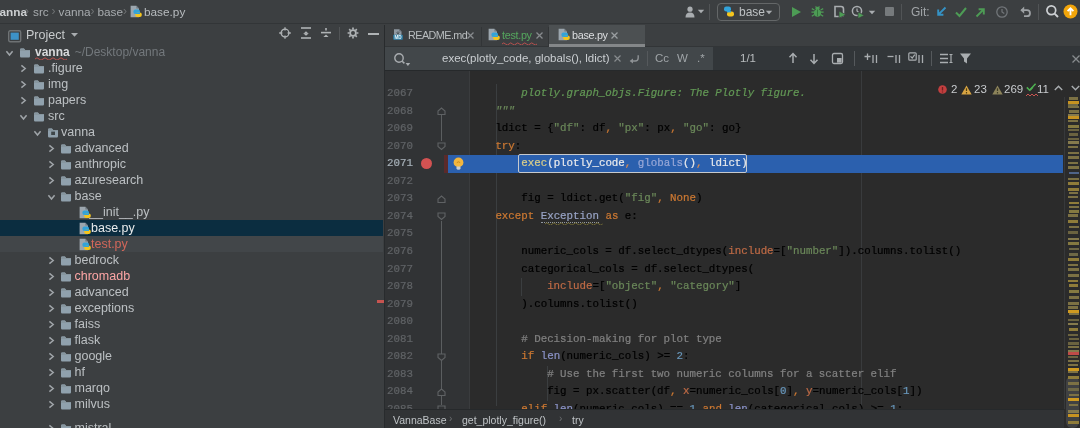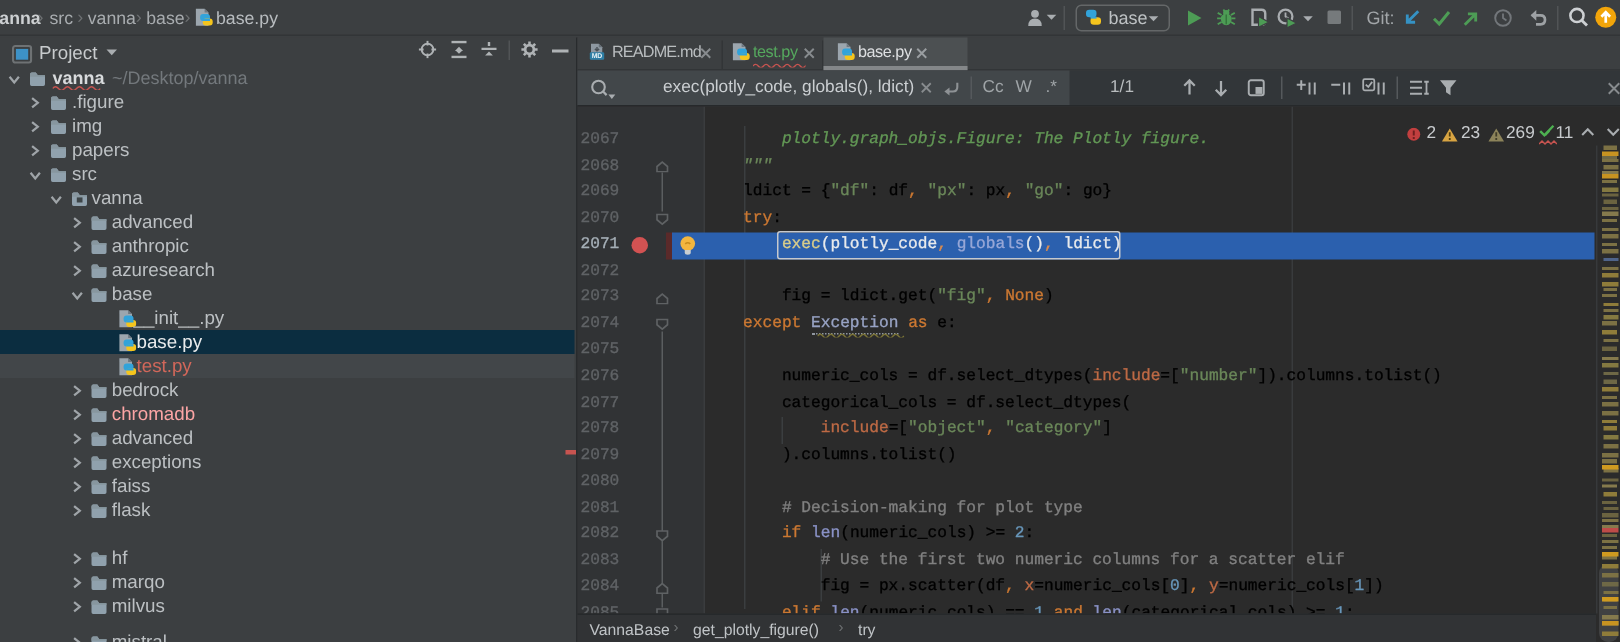--- a/index.html
+++ b/index.html
@@ -432,20 +432,34 @@
             <path d="M2.4 1.4 L6.2 4.5 L2.4 7.6" stroke="#9FA4A8" stroke-width="1.5" fill="none"></path>
           </svg>
         </div>
         <div style="position:absolute;left:60px;top:2.5px">
           <svg style="" width="12" height="11" viewBox="0 0 12 11">
             <path d="M1 2.6 Q1 1.4 2.2 1.4 h2.7 l1.3 1.7 h4.6 Q12 3.1 11 3.4 v5.8 Q11 10.4 9.9 10.4 H2.1 Q1 10.4 1 9.2 Z" fill="#90A1AD"></path>
             <path d="M1 2.6 Q1 1.4 2.2 1.4 h2.7 l1.3 1.7 h4.8 v1 H1Z" fill="#87969F"></path>
           </svg>
         </div>
         <div style="position:absolute;left:74.5px;top:1px;font-size:12.5px;color:#BCC0C3;font-weight:normal;white-space:nowrap">flask</div>
+      </div>
+<div style="position:absolute;left:0;top:304px;width:383px;height:16px;">
+        <div style="position:absolute;left:47px;top:4px">
+          <svg style="" width="8" height="9" viewBox="0 0 8 9">
+            <path d="M2.4 1.4 L6.2 4.5 L2.4 7.6" stroke="#9FA4A8" stroke-width="1.5" fill="none"></path>
+          </svg>
+        </div>
+        <div style="position:absolute;left:60px;top:2.5px">
+          <svg style="" width="12" height="11" viewBox="0 0 12 11">
+            <path d="M1 2.6 Q1 1.4 2.2 1.4 h2.7 l1.3 1.7 h4.6 Q12 3.1 11 3.4 v5.8 Q11 10.4 9.9 10.4 H2.1 Q1 10.4 1 9.2 Z" fill="#90A1AD"></path>
+            <path d="M1 2.6 Q1 1.4 2.2 1.4 h2.7 l1.3 1.7 h4.8 v1 H1Z" fill="#87969F"></path>
+          </svg>
+        </div>
+        <div style="position:absolute;left:74.5px;top:1px;font-size:12.5px;color:#BCC0C3;font-weight:normal;white-space:nowrap">google</div>
       </div>
 <div style="position:absolute;left:0;top:320px;width:383px;height:16px;">
         <div style="position:absolute;left:47px;top:4px">
           <svg style="" width="8" height="9" viewBox="0 0 8 9">
             <path d="M2.4 1.4 L6.2 4.5 L2.4 7.6" stroke="#9FA4A8" stroke-width="1.5" fill="none"></path>
           </svg>
         </div>
         <div style="position:absolute;left:60px;top:2.5px">
           <svg style="" width="12" height="11" viewBox="0 0 12 11">
             <path d="M1 2.6 Q1 1.4 2.2 1.4 h2.7 l1.3 1.7 h4.6 Q12 3.1 11 3.4 v5.8 Q11 10.4 9.9 10.4 H2.1 Q1 10.4 1 9.2 Z" fill="#90A1AD"></path>

